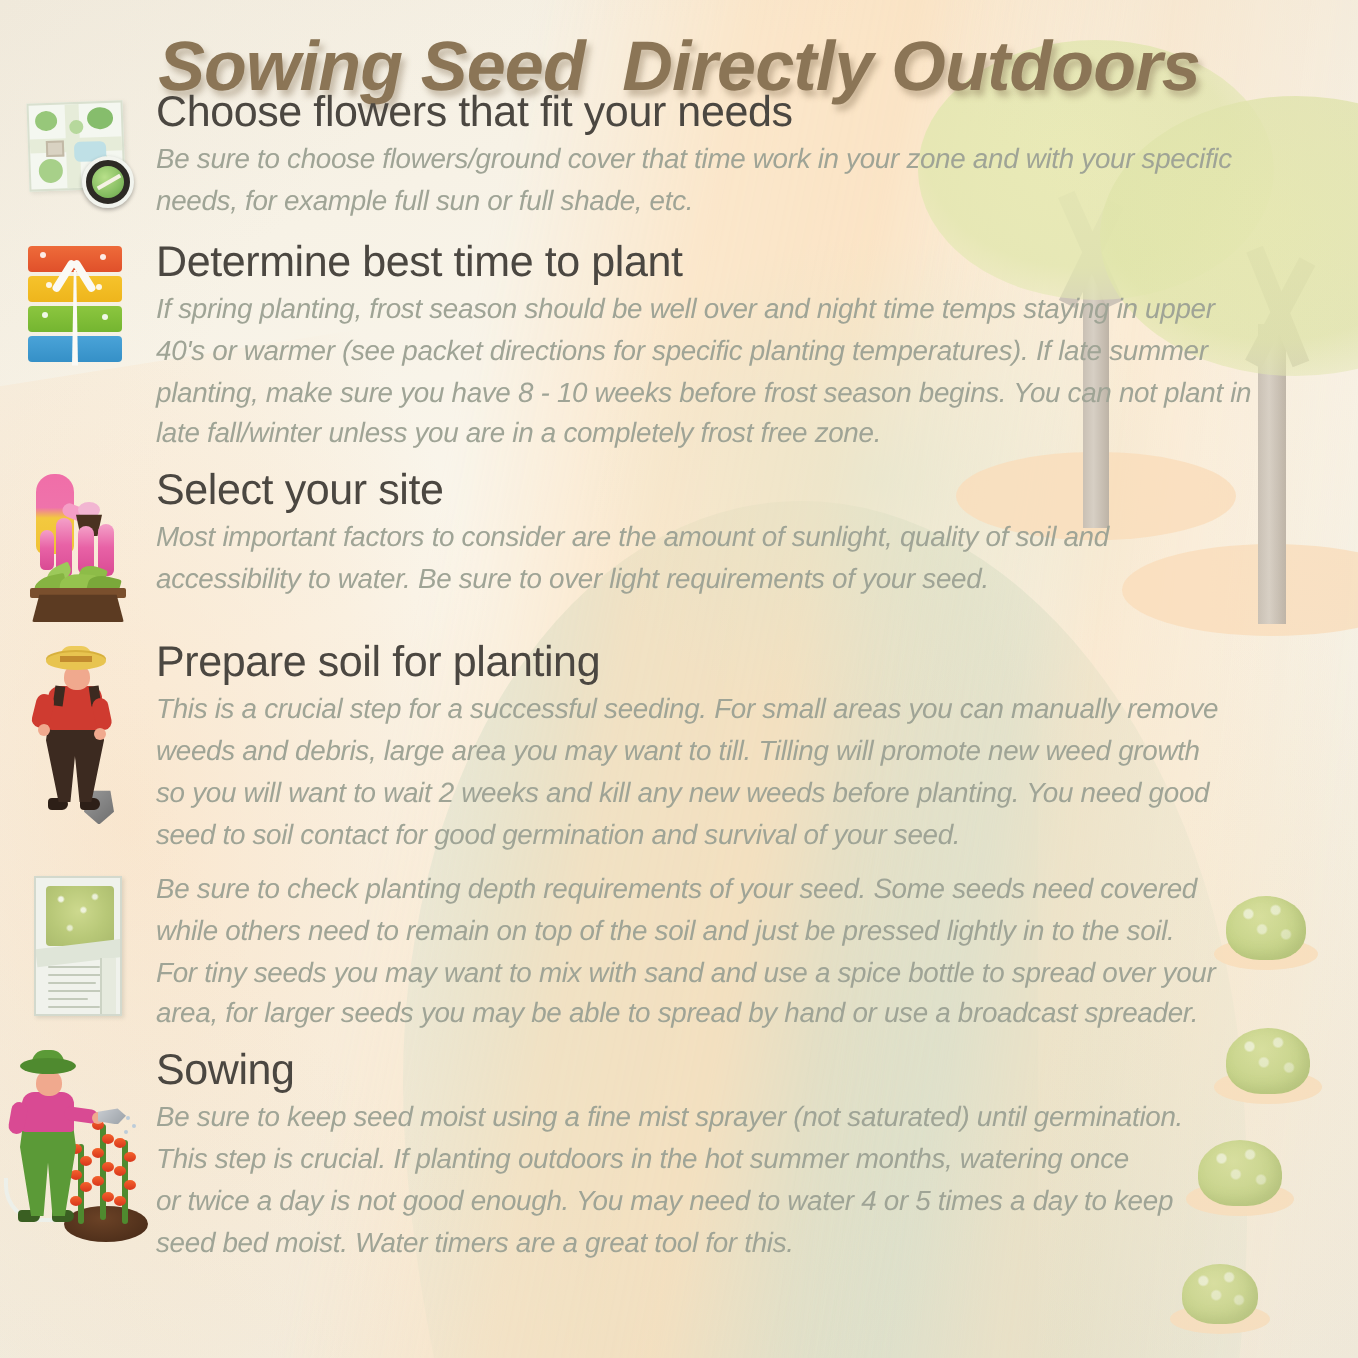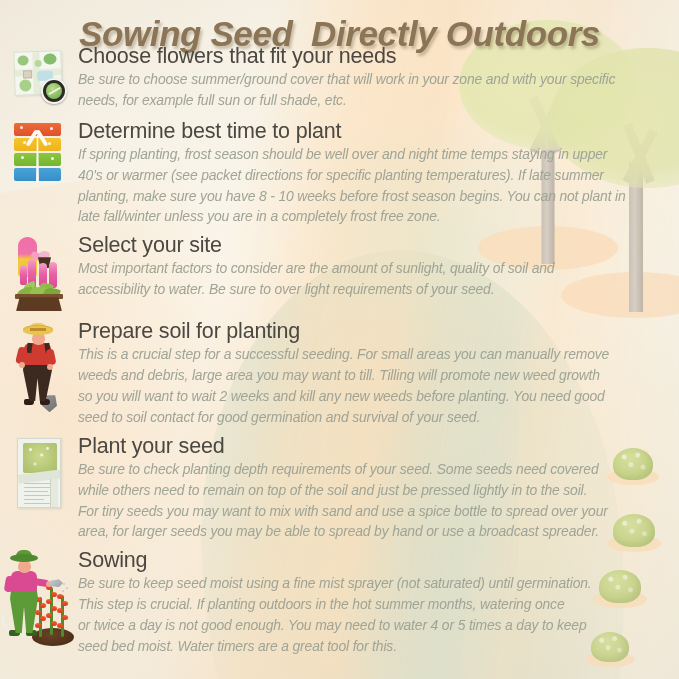--- a/index.html
+++ b/index.html
@@ -582,21 +582,21 @@
               <div class="pool"></div>
               <div class="house"></div>
             </div>
             <div class="compass">
               <div class="needle"></div>
             </div>
           </div>
         </div>
         <div class="text-cell">
           <div class="sec-heading">Choose flowers that fit your needs</div>
-          <div class="sec-body">Be sure to choose summer/ground cover  that will work in your zone and with your specific
+          <div class="sec-body">Be sure to choose flowers/ground cover  that time work in your zone and with your specific
 needs, for example full sun or full shade, etc.</div>
         </div>
       </div>
 
       <div class="section" style="margin-bottom:6px;">
         <div class="icon-cell">
           <div class="icon ic-seasons">
             <div class="band b1"></div>
             <div class="band b2"></div>
             <div class="band b3"></div>
@@ -690,21 +690,20 @@
               <div class="tl tl2"></div>
               <div class="tl tl3"></div>
               <div class="tl tl4"></div>
               <div class="tl tl5"></div>
               <div class="tl tl6"></div>
               <div class="sidebar-strip"></div>
             </div>
           </div>
         </div>
         <div class="text-cell">
-          <div class="sec-heading">Plant your seed</div>
           <div class="sec-body">Be sure to check planting depth requirements of  your seed.  Some seeds need covered
 while others need to remain on top of the soil and just be pressed lightly in to the  soil.
 For tiny seeds you may want to mix with sand and use a spice bottle to spread over your
 area, for larger seeds you may be able to spread by hand or use a broadcast spreader.</div>
         </div>
       </div>
 
       <div class="section">
         <div class="icon-cell">
           <div class="icon ic-water">

